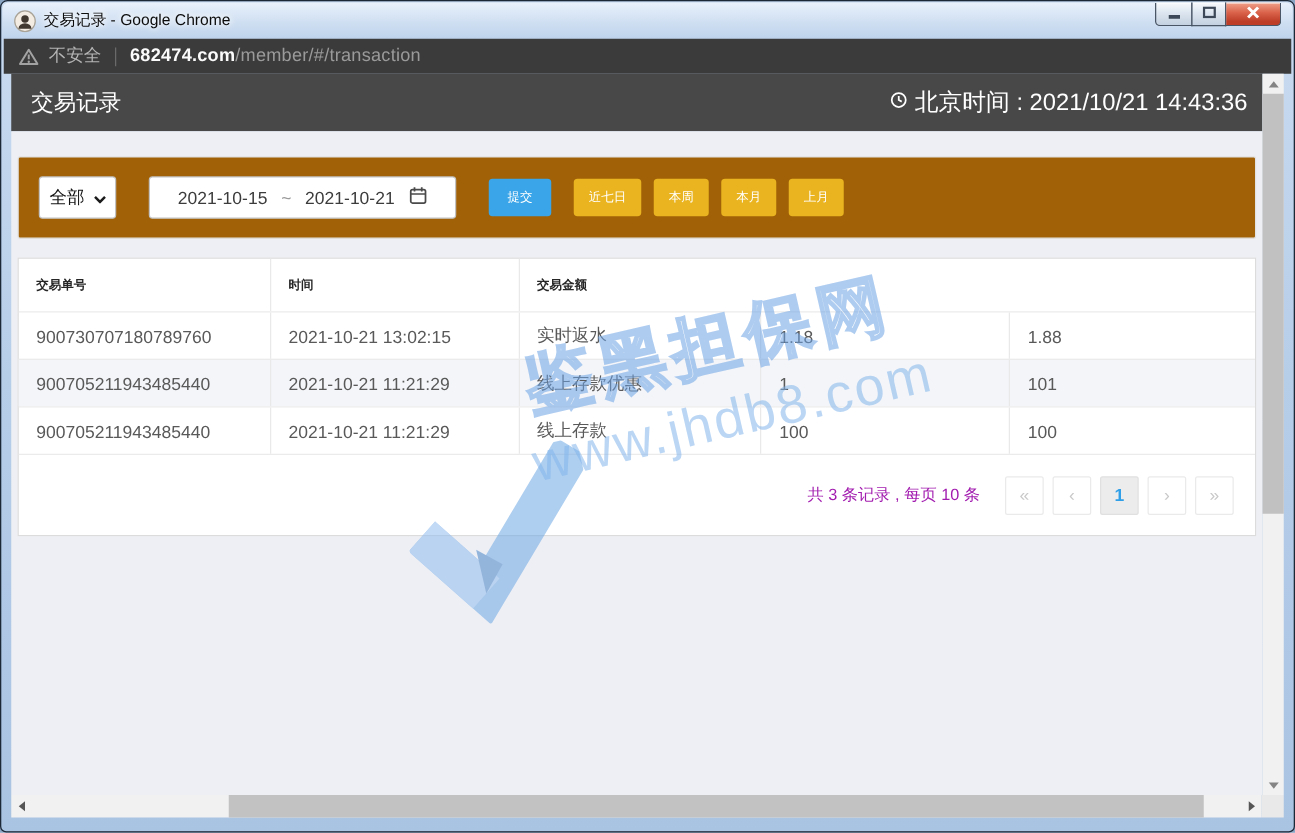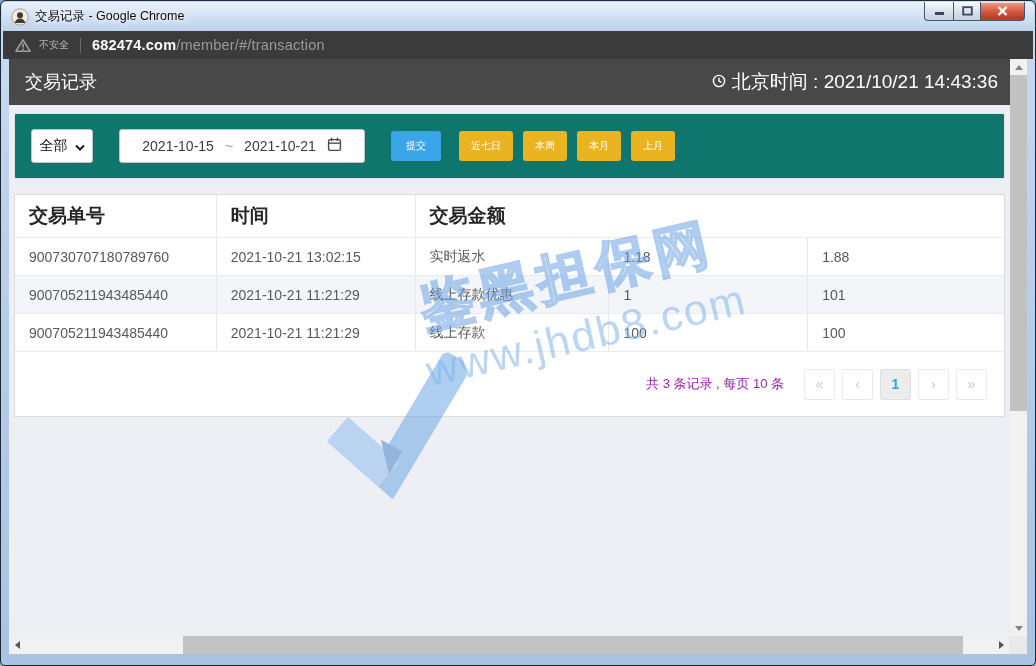--- a/index.html
+++ b/index.html
@@ -19,55 +19,55 @@
              box-shadow:inset 0 1px 0 rgba(255,255,255,.65); }
   .win-btn.min { width:30px; border-radius:0 0 0 4px; background:linear-gradient(#f8fafd,#dde6f0 45%,#c4d1e0); }
   .win-btn.max { width:28px; background:linear-gradient(#f8fafd,#dde6f0 45%,#c4d1e0); }
   .win-btn.close { width:45px; border-radius:0 0 4px 0; background:linear-gradient(#f0a28c 0%,#da624a 45%,#bd3d27 85%); }
   .glyph-min { width:9px; height:3px; background:#3c4757; margin-top:5px; }
 
   
   .addressbar { position:absolute; top:30px; left:2px; right:2px; height:28px; background:#3b3b3b;
                 display:flex; align-items:center; padding-left:12px; }
   .sec-icon { display:flex; margin-right:8px; }
-  .sec-label { color:#b4b4b4; font-size:10px; }
+  .sec-label { color:#b4b4b4; font-size:14px; }
   .addr-sep { width:1px; height:15px; background:#6a6a6a; margin:0 11px; }
   .url { display:flex; font-size:14.5px; letter-spacing:.2px; }
   .domain { color:#fbfbfb; font-weight:bold; }
   .path { color:#9a9a9a; }
 
   
   .viewport { position:absolute; top:58px; left:8px; right:8px; bottom:29px; display:flex; }
   .page { flex:1; min-width:0; display:flex; flex-direction:column; }
   .page-header { flex:none; height:46px; background:#484848; display:flex; align-items:center;
                  justify-content:space-between; padding:0 12px 0 16px; }
   .page-title { color:#fff; font-size:18px; }
   .time-wrap { display:flex; align-items:center; gap:6px; color:#fff; font-size:19px; }
   .content { flex:1; background:#edeff4; position:relative; overflow:hidden; }
 
   
-  .filter-card { margin:8px 5px 0 5px; height:66px; background:#0f766e; border:1px solid #e2e2e2;
+  .filter-card { margin:20px 5px 0 5px; height:66px; background:#a16207; border:1px solid #e2e2e2;
                  border-radius:2px; display:flex; align-items:center; padding:0 16px; }
   .select { width:62px; height:34px; background:#fff; border:1px solid #c2c2c2; border-radius:3px;
             display:flex; align-items:center; justify-content:center; gap:7px; font-size:14px; color:#111;
             margin-right:26px; cursor:pointer; }
   .date-range { width:246px; height:34px; background:#fff; border:1px solid #c2c2c2; border-radius:3px;
                 display:flex; align-items:center; justify-content:center; gap:11px; font-size:14px; color:#3c3c3c; }
   .date-gap { margin-right:26px; }
   .btn { height:30px; border:none; border-radius:3px; color:#fff; font-size:10px; padding:0 12px;
          font-family:inherit; cursor:pointer; }
   .btn.blue { width:50px; padding:0; background:#3aa5e8; margin-right:18px; }
   .btn.yellow { background:#e9b41f; margin-right:10px; }
 
   
   .table-card { margin:15px 5px 0 5px; background:#fff; border:1px solid #dcdcdc; position:relative; z-index:1; }
   .t-row { display:grid; grid-template-columns:20.4% 20.1% 19.6% 20.1% 19.8%; }
   .cell { display:flex; align-items:center; padding-left:14px; border-right:1px solid #e9e9e9; min-width:0; }
   .cell:last-child { border-right:none; }
-  .t-head .cell { height:42px; font-size:19px; font-weight:bold; color:#262626; }
+  .t-head .cell { height:42px; font-size:10px; font-weight:bold; color:#262626; }
   .t-body .t-row { border-top:1px solid #ebebeb; }
   .t-body .cell { height:37px; font-size:14px; color:#595959; }
   .t-row.alt { background:#f3f5f9; }
   .pagination { border-top:1px solid #ebebeb; height:65px; display:flex; align-items:center;
                 justify-content:flex-end; padding-right:17px; gap:7px; }
   .summary { color:#a21caf; font-size:13px; margin-right:13px;margin-left:47px; }
   .pg-btn { width:31px; height:31px; background:#fff; border:1px solid #eaeaea; border-radius:2px;
             color:#c9c9c9; font-size:14px; display:flex; align-items:center; justify-content:center;
             font-family:inherit; cursor:pointer; }
   .pg-btn.active { background:#ececec; border-color:#e0e0e0; color:#2f9fe8; font-weight:bold; }

